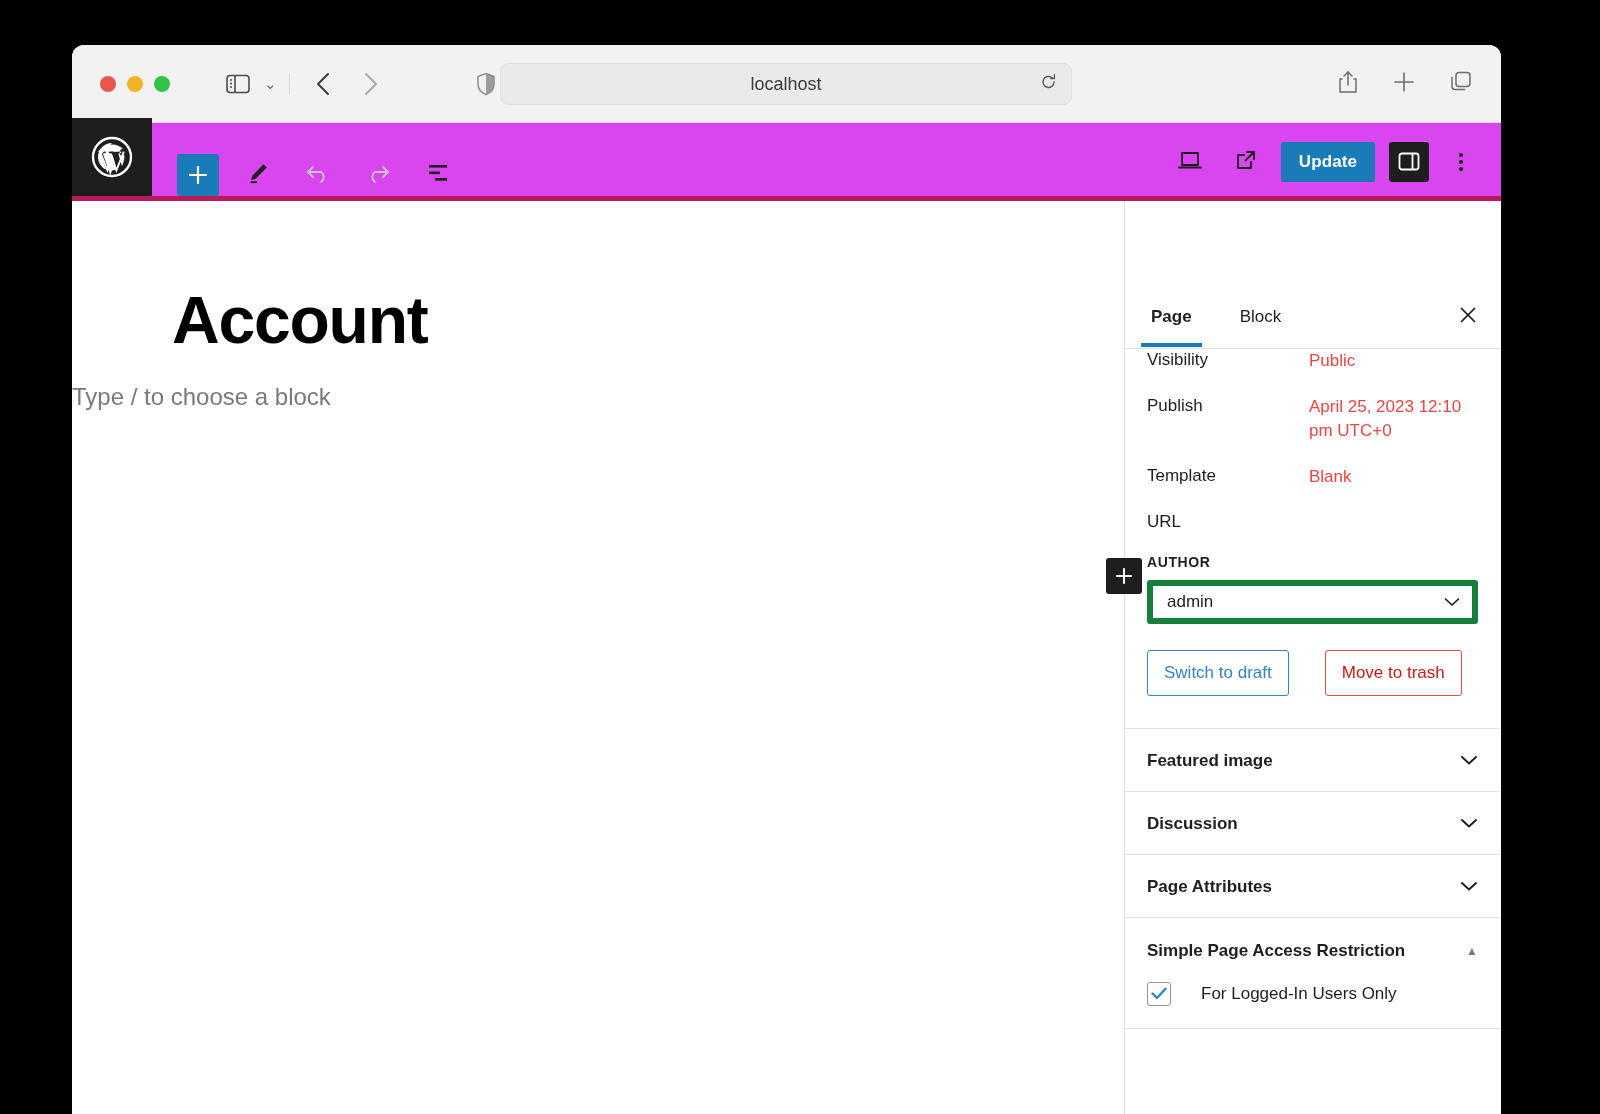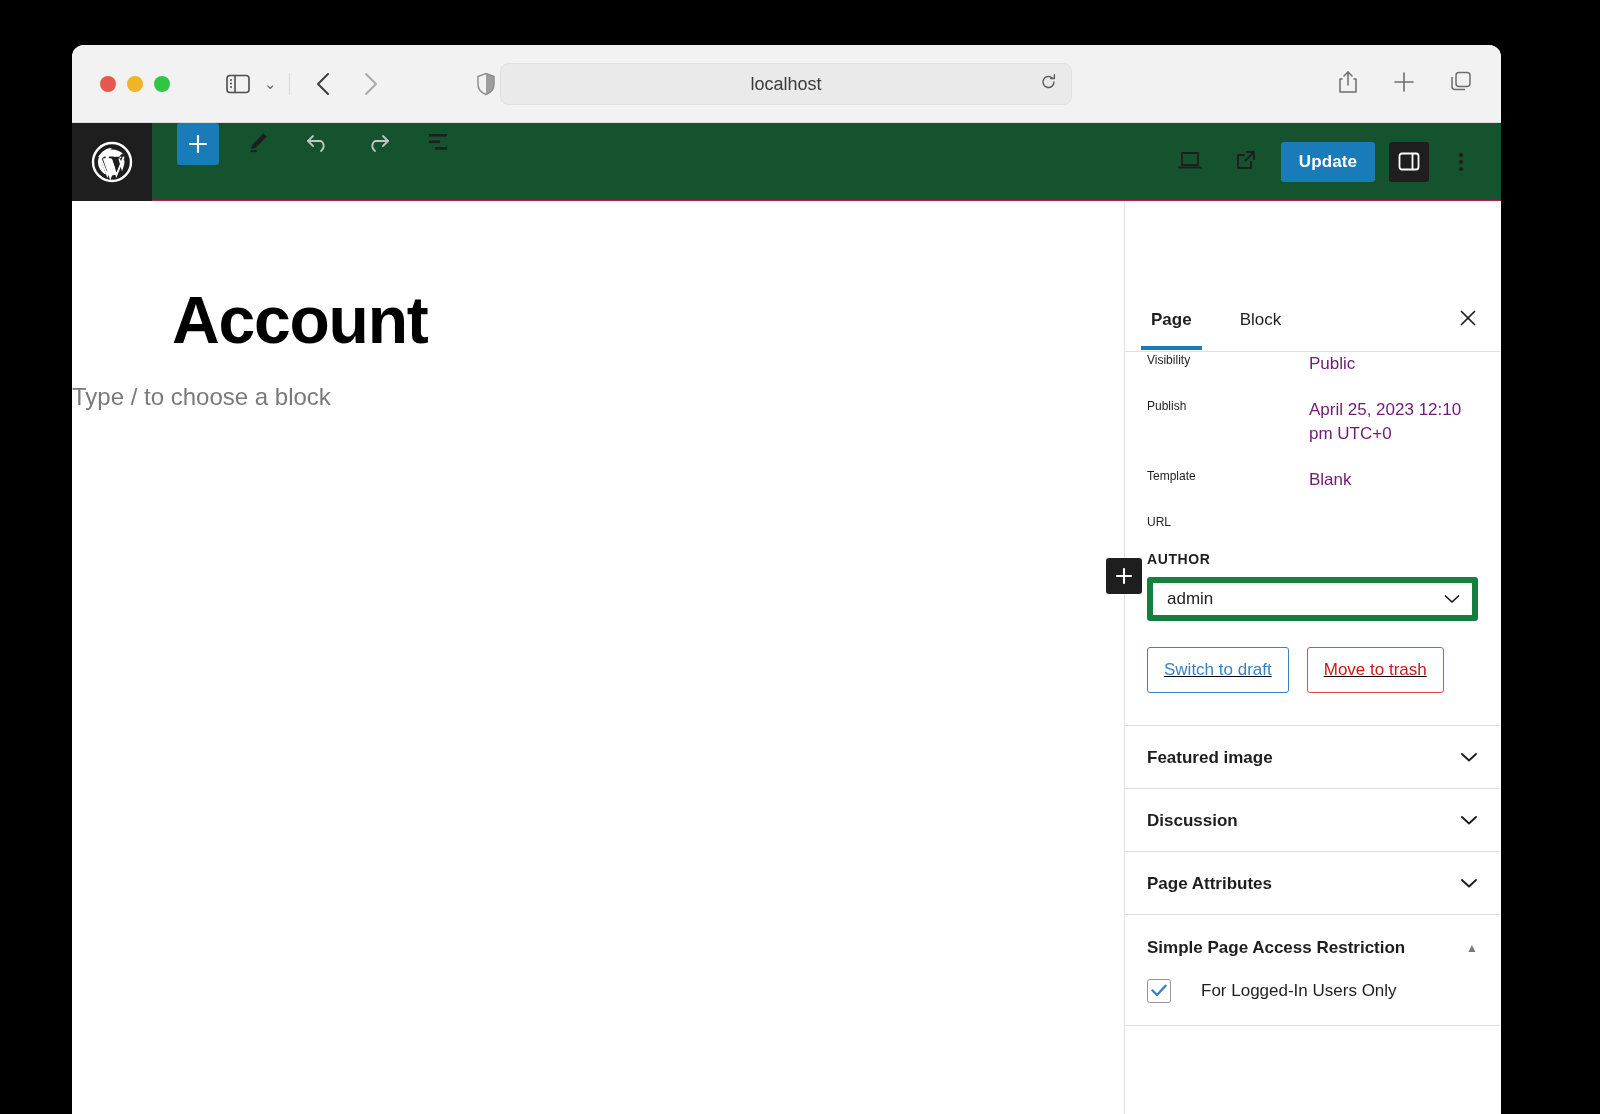--- a/index.html
+++ b/index.html
@@ -66,23 +66,23 @@
   .chrome-right {
     position: absolute; right: 28px; top: 0; height: 78px;
     display: flex; align-items: center; gap: 34px;
     color: #6d6d6d;
   }
 
   
   .wp-header {
     position: relative;
     height: 78px;
-    background: #14532d;
-    border-bottom: 1px solid #be185d;
-    display: flex; align-items: flex-start;
+    background: #d946ef;
+    border-bottom: 5px solid #be185d;
+    display: flex; align-items: flex-end;
   }
   .wp-logo {
     width: 80px; height: 78px;
     background: #1e1e1e;
     display: flex; align-items: center; justify-content: center;
     flex: none;
   }
   .toolbar-left { display: flex; align-items: center; gap: 18px; margin-left: 25px; }
   .tb-btn {
     width: 42px; height: 42px;
@@ -195,25 +195,25 @@
   .panel-div { height: 1px; background: #e0e0e0; margin: 0; }
 
   .summary-body { padding: 0 22px 8px 22px; }
   .row {
     display: flex;
     margin-bottom: 22px;
     align-items: flex-start;
   }
   .row-label {
     width: 162px; flex: none;
-    font-size: 12px; color: #1e1e1e;
+    font-size: 17px; color: #1e1e1e;
     padding-top: 1px;
   }
   .row-value {
-    font-size: 17px; color: #701a75;
+    font-size: 17px; color: #ef4444;
     line-height: 1.4;
     max-width: 172px;
     word-break: break-word;
   }
 
   .author-label {
     font-size: 14px;
     font-weight: bold;
     letter-spacing: .6px;
     color: #1e1e1e;
@@ -229,21 +229,21 @@
     padding: 0 14px;
     font-size: 17px;
     color: #1e1e1e;
     background: #fff;
   }
   .select-chev {
     position: absolute; right: 12px; top: 50%;
     transform: translateY(-50%);
     color: #1e1e1e;
   }
-  .btn-row { display: flex; gap: 18px; margin: 26px 0 24px 0; text-decoration: underline; }
+  .btn-row { display: flex; gap: 36px; margin: 26px 0 24px 0; }
   .btn-outline {
     background: #fff;
     border: 1px solid #3582c4;
     color: #3582c4;
     font-size: 17px;
     padding: 12px 16px;
     border-radius: 3px;
   }
   .btn-outline.danger { border-color: #d94f4f; color: #cc1818; }
 

